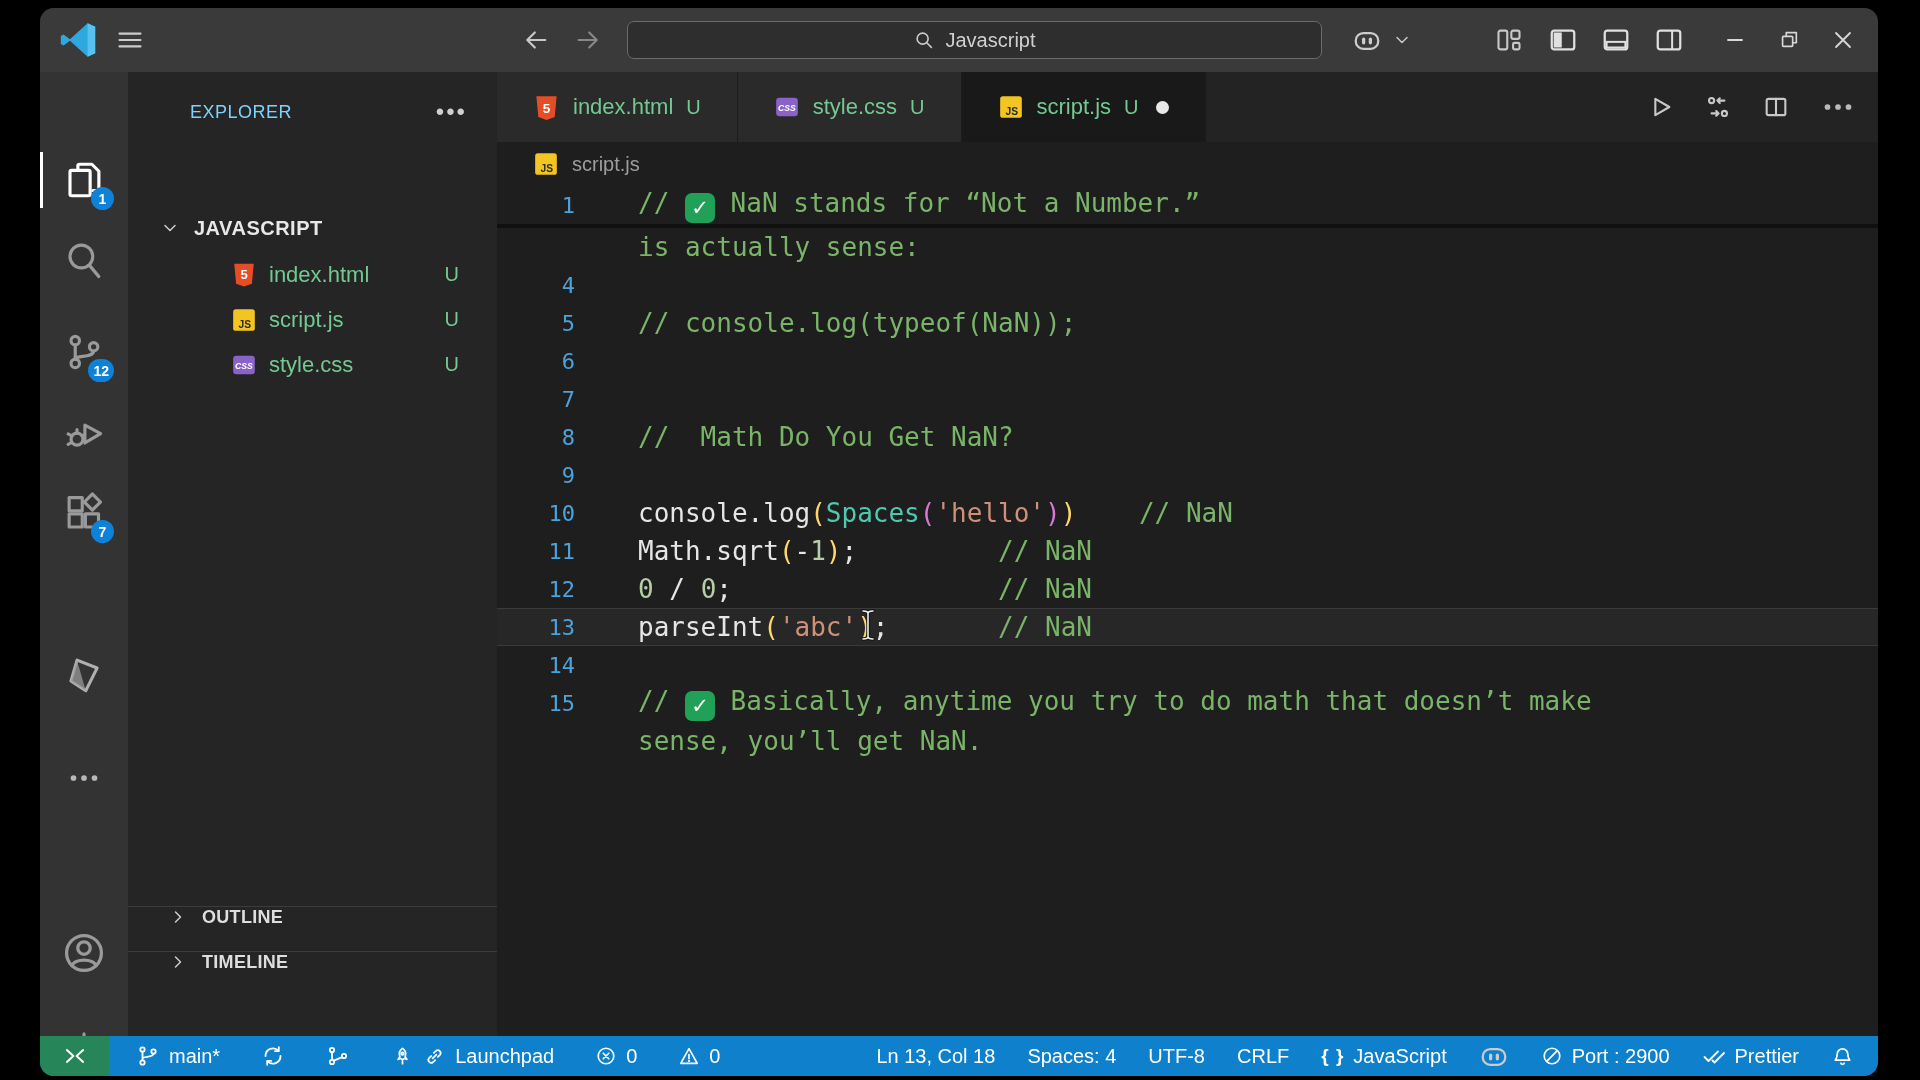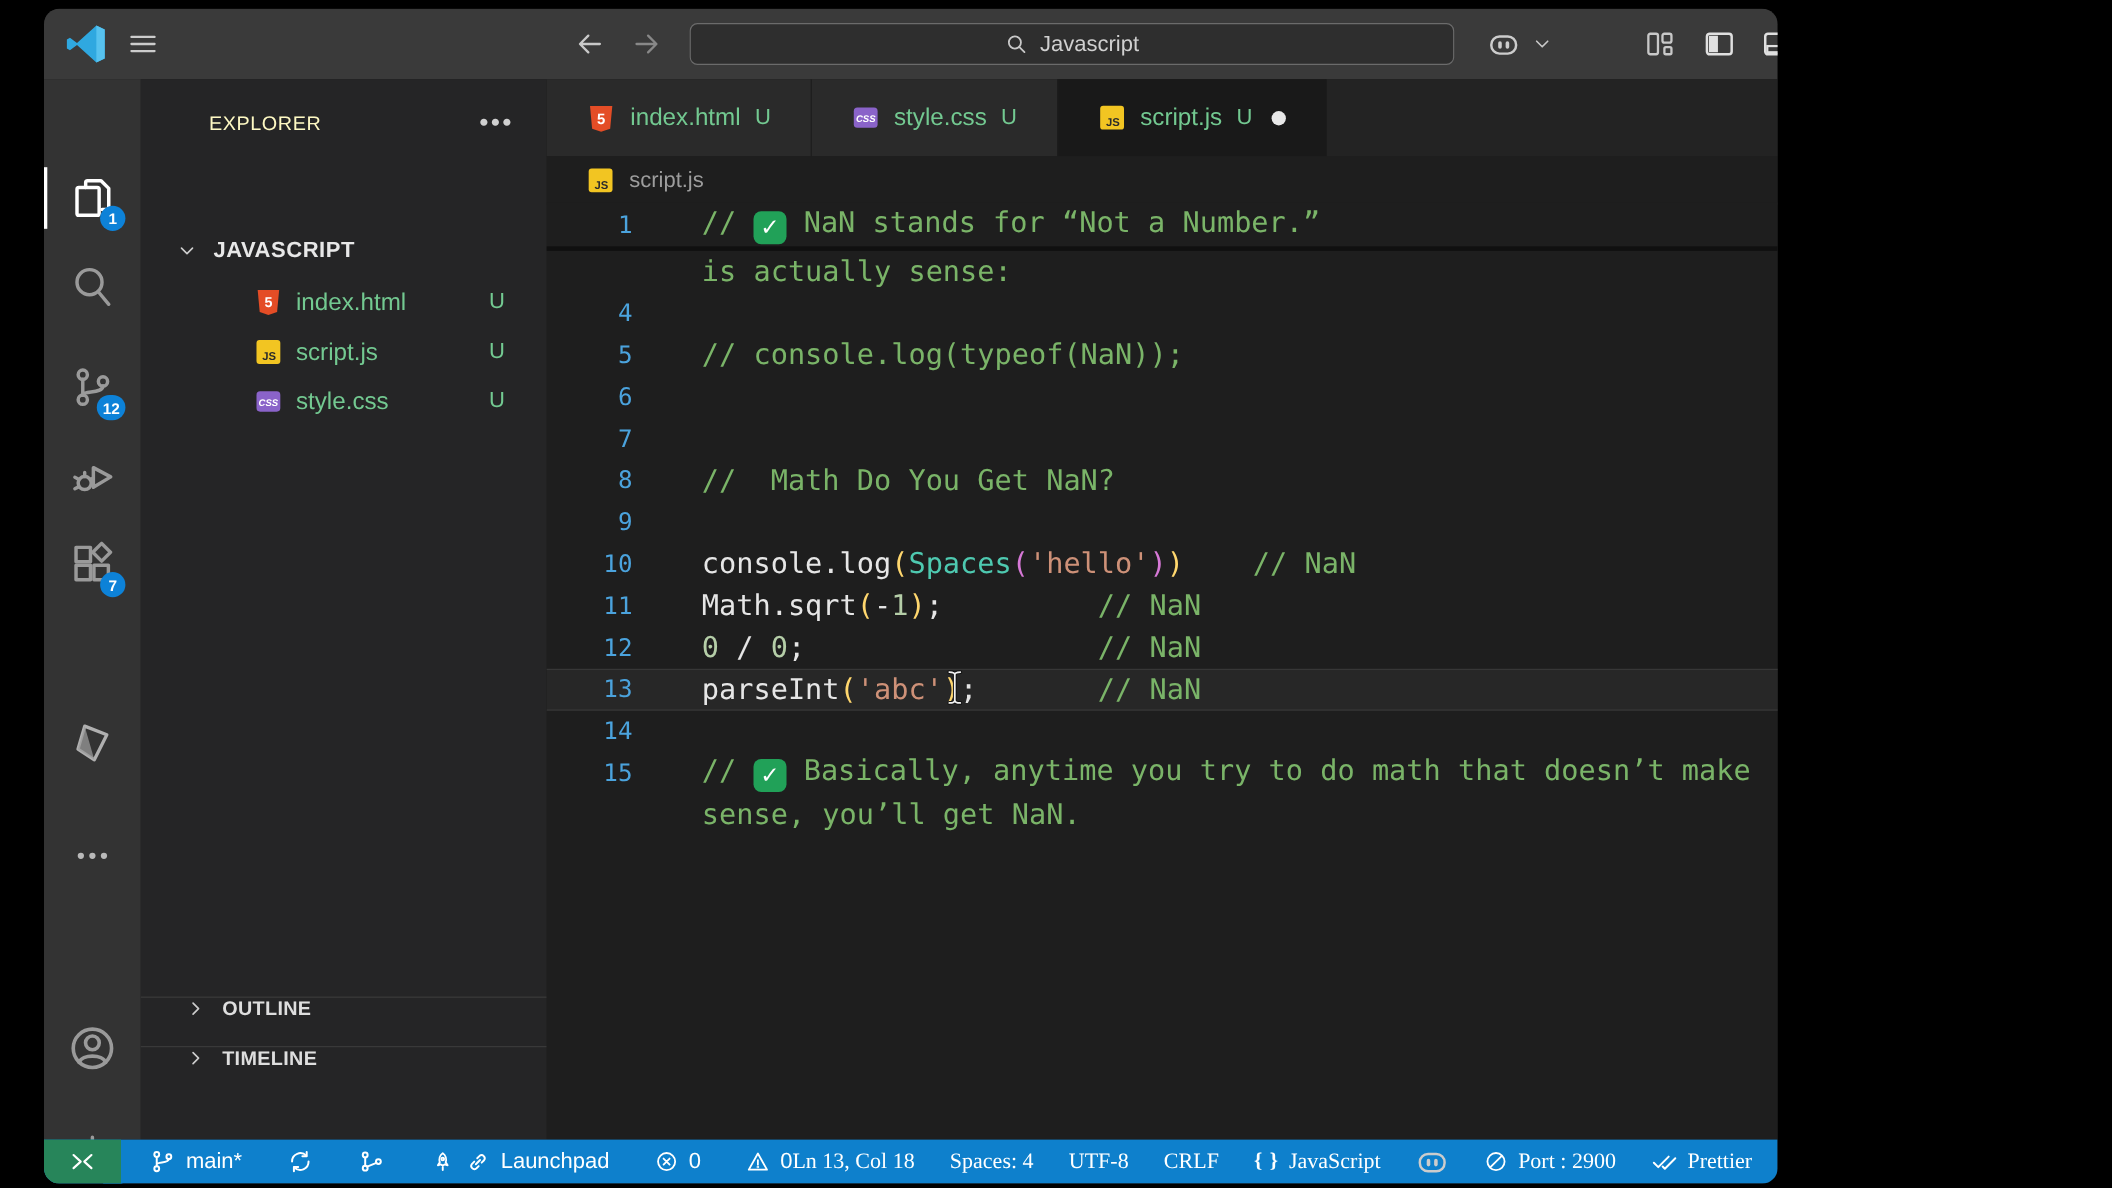--- a/index.html
+++ b/index.html
@@ -1,36 +1,36 @@
 <!DOCTYPE html>
 <html><head>
 <meta charset="utf-8">
 <style>
   html,body{margin:0;padding:0;background:#000;width:1920px;height:1080px;overflow:hidden;
     font-family:"Liberation Sans", sans-serif;-webkit-font-smoothing:antialiased;}
-  .win{position:absolute;left:40px;top:8px;width:1576px;height:1068px;background:#1e1e1e;
+  .win{position:absolute;left:40px;top:8px;width:1838px;height:1068px;background:#1e1e1e;
     border-radius:14px;overflow:hidden;}
   svg{display:block}
   
   .titlebar{position:absolute;left:0;top:0;width:100%;height:64px;background:#3a3a3a;}
   .tb-abs{position:absolute;top:0;height:64px;display:flex;align-items:center;}
   .searchbox{position:absolute;left:587px;top:13px;width:693px;height:36px;background:#2e2e2e;
     border:1px solid #6b6b6b;border-radius:7px;display:flex;align-items:center;justify-content:center;
     gap:10px;color:#d0d0d0;font-size:20px;}
   .ctl{width:46px;height:64px;display:flex;align-items:center;justify-content:center;}
   
   .activitybar{position:absolute;left:0;top:64px;width:88px;height:964px;background:#333333;}
   .ab-item{position:absolute;left:0;width:88px;height:76px;display:flex;align-items:center;justify-content:center;cursor:pointer;}
   .ab-item .badge{position:absolute;right:14px;bottom:8px;min-width:23px;height:23px;padding:0 5px;border-radius:12px;
     background:#0d82d8;color:#fff;font-size:14px;font-weight:bold;display:flex;align-items:center;justify-content:center;box-sizing:border-box;}
   .ab-item.active:before{content:"";position:absolute;left:0;top:10px;bottom:10px;width:3px;background:#ffffff;}
   
   .sidebar{position:absolute;left:88px;top:64px;width:369px;height:964px;background:#252526;color:#cccccc;}
   .sb-head{position:absolute;left:0;top:20px;width:100%;height:40px;display:flex;align-items:center;}
-  .sb-title{margin-left:62px;font-size:18px;letter-spacing:.5px;color:#fef9c3;}
+  .sb-title{margin-left:62px;font-size:18px;letter-spacing:.5px;color:#7dd3fc;}
   .sb-more{position:absolute;right:30px;top:0;height:40px;display:flex;align-items:center;color:#d0d0d0;font-size:24px;letter-spacing:2px;cursor:pointer;}
   .folder-row{position:absolute;left:0;top:135px;width:100%;height:42px;display:flex;align-items:center;cursor:pointer;}
   .folder-row .chev{margin-left:32px;}
   .folder-row .fname{margin-left:14px;font-size:20px;font-weight:bold;color:#e8e8e8;letter-spacing:.5px;}
   .files{position:absolute;left:0;top:180px;width:100%;}
   .file-row{height:45px;display:flex;align-items:center;cursor:pointer;}
   .file-row .ficon{margin-left:103px;width:26px;display:flex;justify-content:center;}
   .file-row .flabel{margin-left:12px;font-size:22px;color:#73C991;}
   .file-row .fbadge{margin-left:auto;margin-right:38px;font-size:20px;color:#73C991;}
   .sb-sections{position:absolute;left:0;bottom:40px;width:100%;}
@@ -63,21 +63,21 @@
   .t-nu{color:#b5cea8}.t-g{color:#ffd76e}.t-mg{color:#d678d6}
   .ck{display:inline-block;width:30px;height:30px;background:#21a158;border-radius:7px;color:#fff;
     font-size:21px;line-height:30px;text-align:center;vertical-align:-3px;font-family:"DejaVu Sans",sans-serif;}
   .ibeam{position:absolute;left:363px;top:424px;}
   
   .statusbar{position:absolute;left:0;bottom:0;width:100%;height:40px;background:#0e80cc;color:#fff;
     display:flex;align-items:center;font-size:20px;}
   .sb-remote{width:70px;height:100%;background:#27855a;display:flex;align-items:center;justify-content:center;flex:none;cursor:pointer;}
   .sb-group{display:flex;align-items:center;height:100%;}
   .sb-left{gap:41px;margin-left:26px;}
-  .sb-right{gap:32px;margin-left:auto;margin-right:24px;font-family:Liberation Serif, serif;}
+  .sb-right{gap:32px;margin-left:auto;margin-right:24px;}
   .sb-item{display:flex;align-items:center;gap:9px;height:100%;cursor:pointer;white-space:nowrap;}
   .braces{font-size:19px;font-weight:bold;letter-spacing:1px;}
 </style>
 </head>
 <body>
 
 <div class="win">
 
   <div class="titlebar">
     <span class="tb-abs" style="left:18px" id="i-logo">

